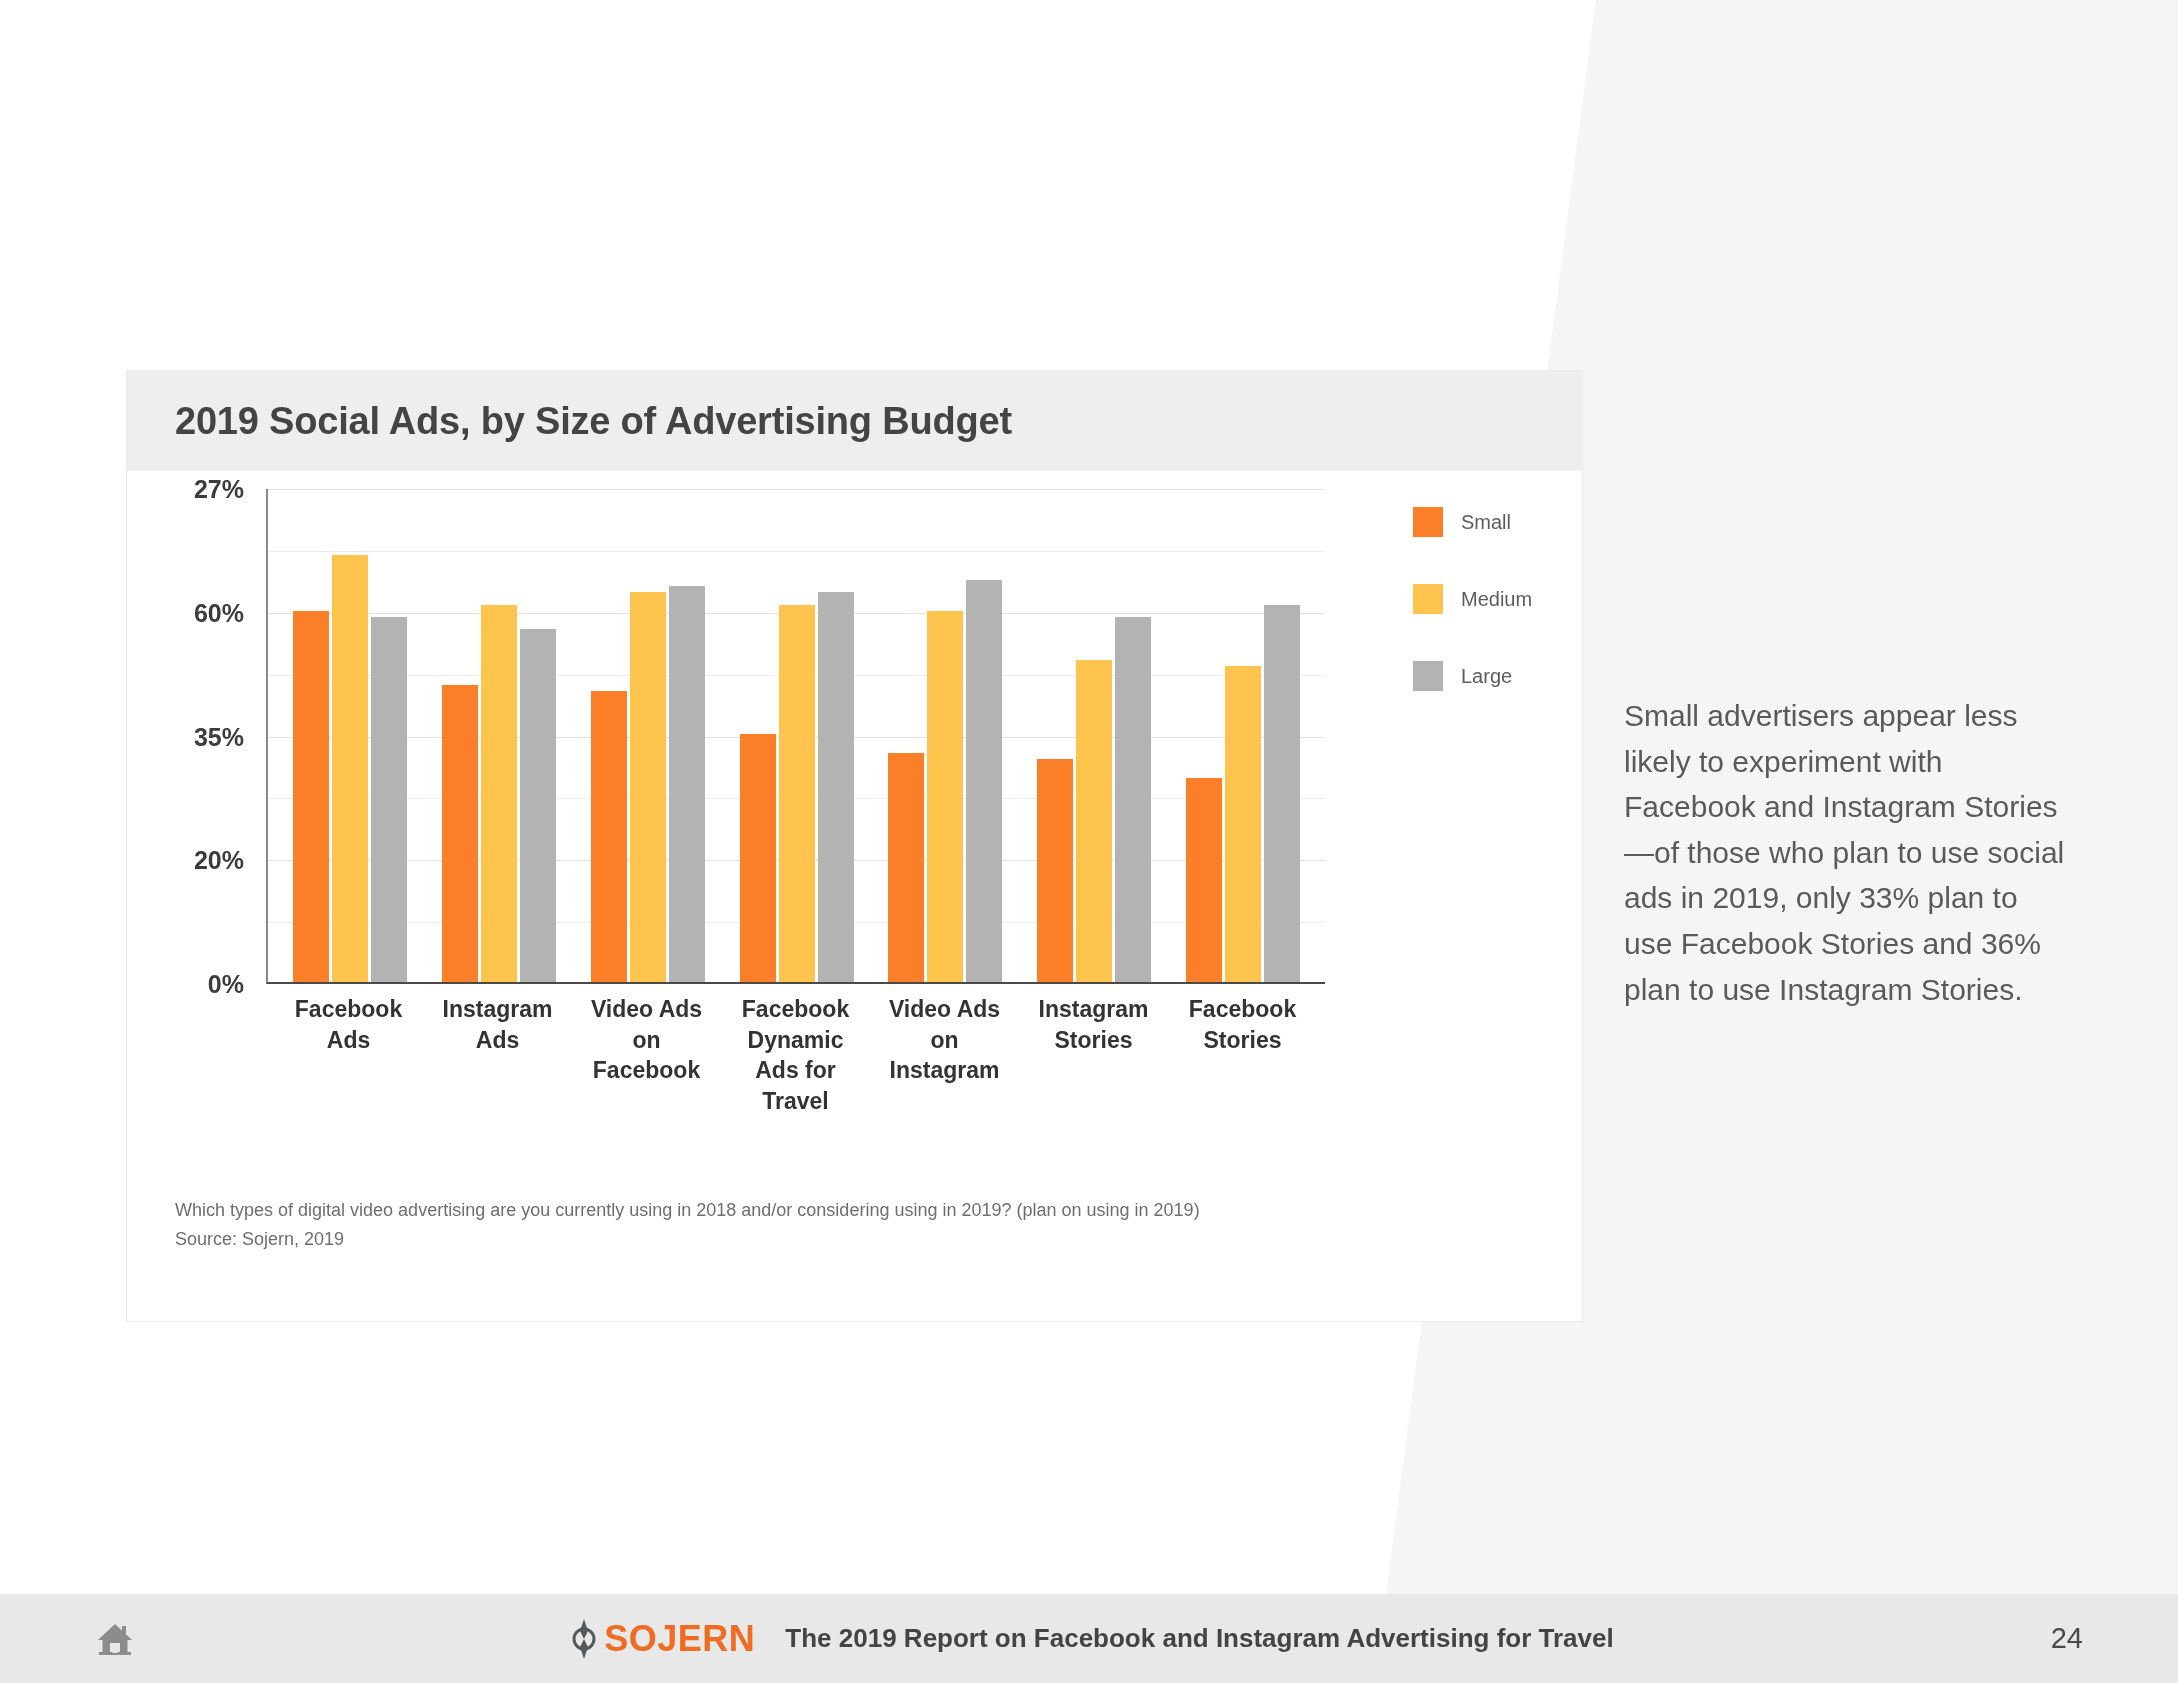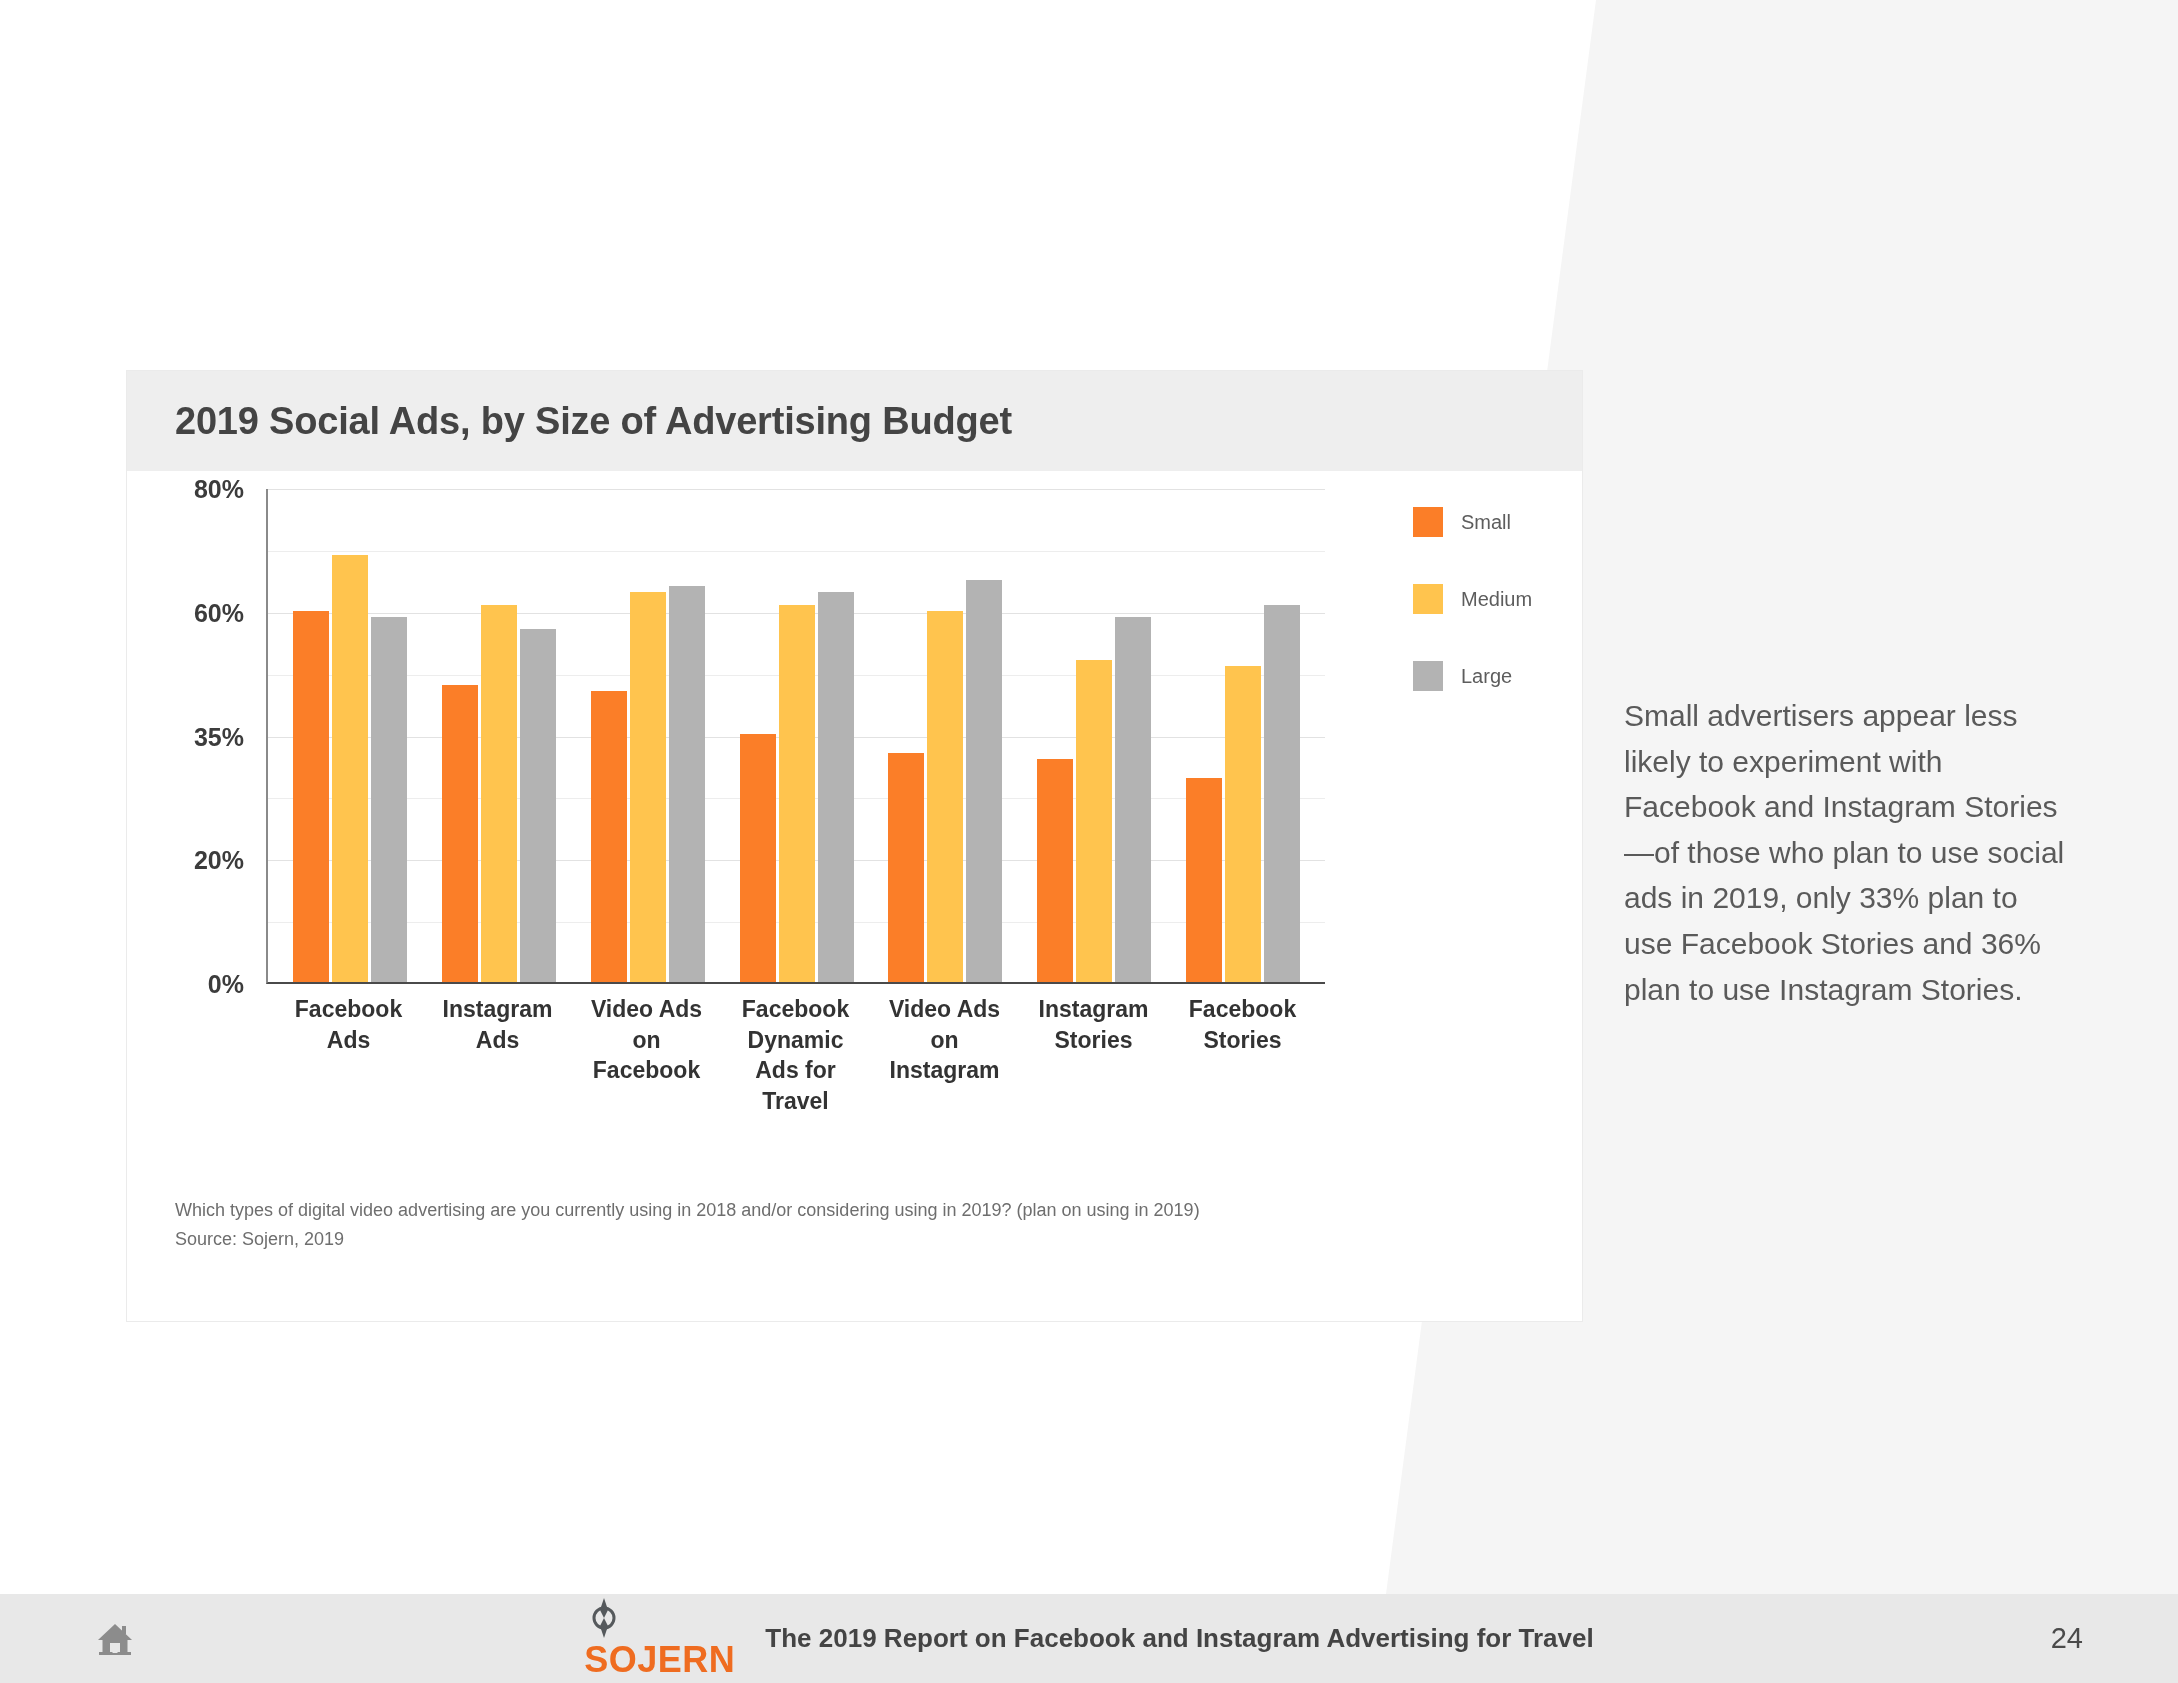--- a/index.html
+++ b/index.html
@@ -215,22 +215,21 @@
     position: absolute;
     left: 0;
     width: 2178px;
     display: flex;
     align-items: center;
     justify-content: center;
     gap: 14px;
   }
   .logo {
     display: flex;
-    align-items: flex-start;
-    flex-direction: column;
+    align-items: flex-end;
   }
   .logo-word {
     font-size: 36px;
     font-weight: bold;
     color: #ef6c20;
     letter-spacing: 0.5px;
   }
   .footer-caption {
     font-size: 26px;
     font-weight: bold;
@@ -259,21 +258,21 @@
 
     <div class="card-body">
 
       <div class="chart-area">
 
         <div class="y-axis">
             <div class="y-tick" style="top: 495px;">0%</div>
             <div class="y-tick" style="top: 371px;">20%</div>
             <div class="y-tick" style="top: 248px;">35%</div>
             <div class="y-tick" style="top: 124px;">60%</div>
-            <div class="y-tick" style="top: 0px;">80%</div>
+            <div class="y-tick" style="top: 0px;">27%</div>
           </div>
 
         <div class="plot">
             <div class="gridline major" style="top: 0px;"></div>
             <div class="gridline" style="top: 62px;"></div>
             <div class="gridline major" style="top: 124px;"></div>
             <div class="gridline" style="top: 186px;"></div>
             <div class="gridline major" style="top: 248px;"></div>
             <div class="gridline" style="top: 309px;"></div>
             <div class="gridline major" style="top: 371px;"></div>

